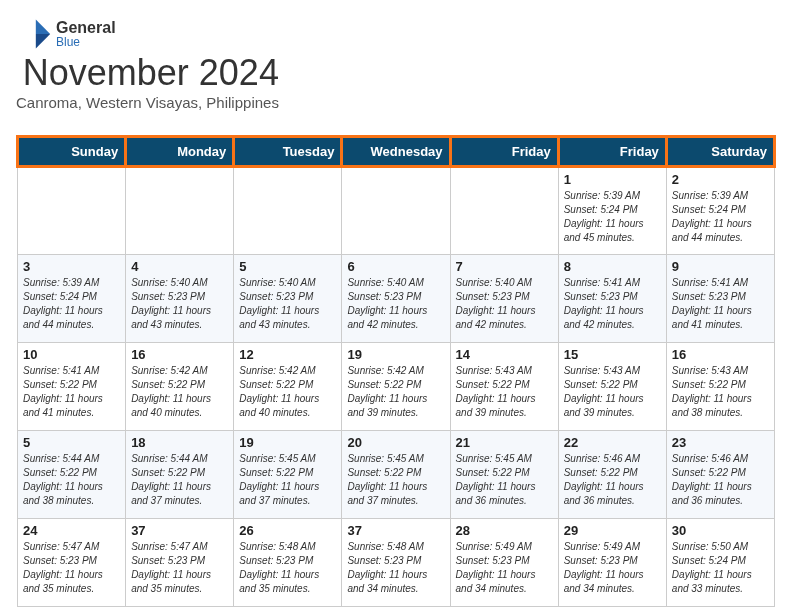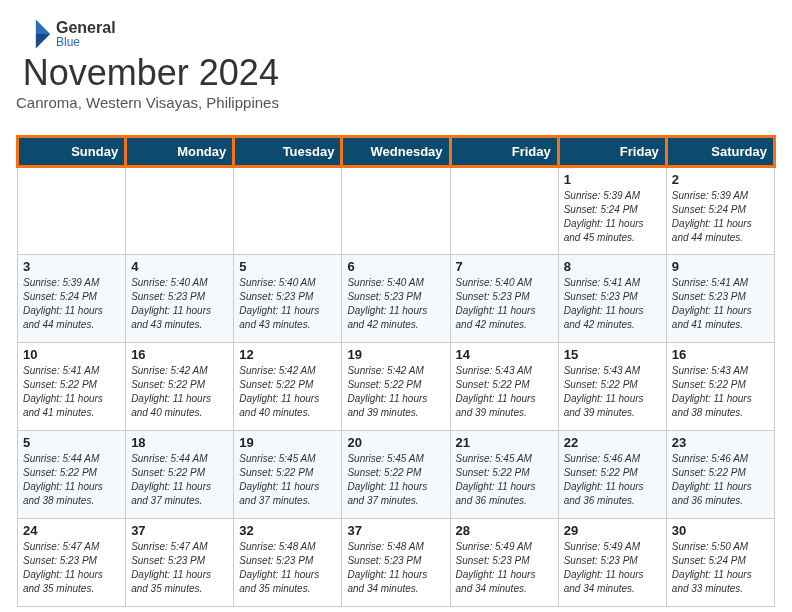--- a/index.html
+++ b/index.html
@@ -312,21 +312,21 @@
 and 35 minutes.</div>
         </td>
         <td>
           <span class="day-number">37</span>
           <div class="day-info" style="white-space: pre-line;">Sunrise: 5:47 AM
 Sunset: 5:23 PM
 Daylight: 11 hours
 and 35 minutes.</div>
         </td>
         <td>
-          <span class="day-number">32</span>
+          <span class="day-number">26</span>
           <div class="day-info" style="white-space: pre-line;">Sunrise: 5:48 AM
 Sunset: 5:23 PM
 Daylight: 11 hours
 and 35 minutes.</div>
         </td>
         <td>
           <span class="day-number">37</span>
           <div class="day-info" style="white-space: pre-line;">Sunrise: 5:48 AM
 Sunset: 5:23 PM
 Daylight: 11 hours

